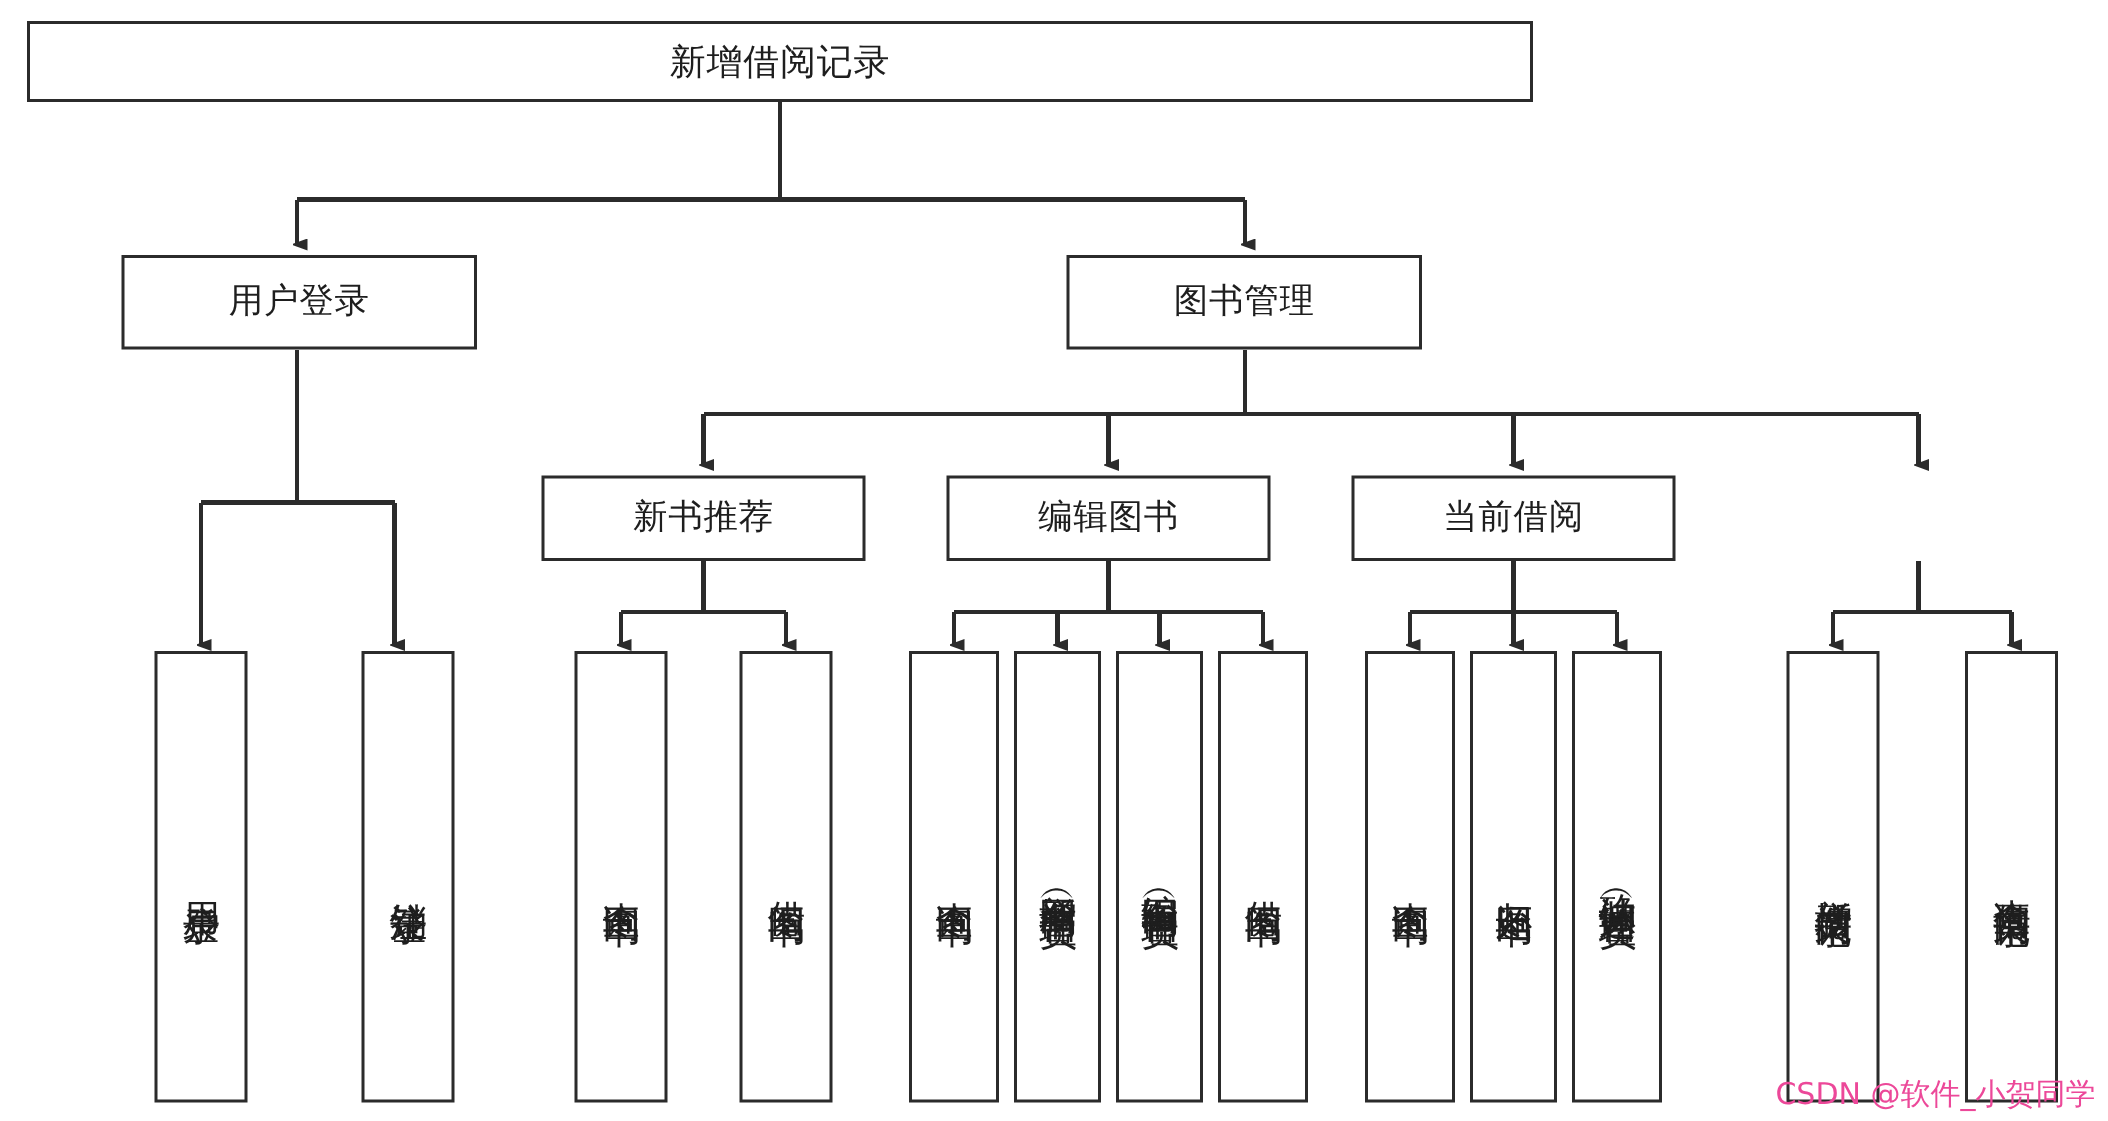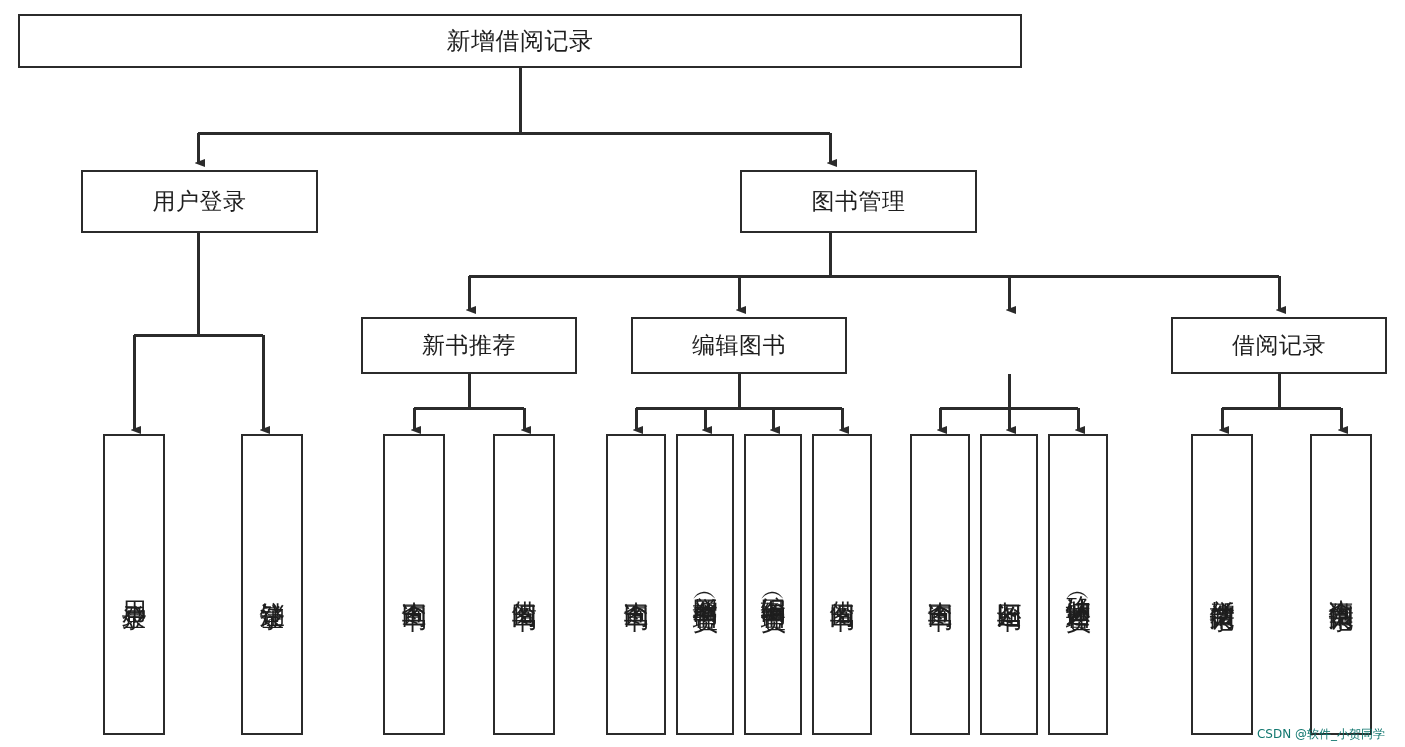--- a/index.html
+++ b/index.html
@@ -54,24 +54,24 @@
   .node.leaf .label{
     writing-mode:vertical-rl;
     text-orientation:upright;
     font-size:25px;
     line-height:1.18;
     letter-spacing:2px;
     max-height:270px;
   }
   #watermark{
     position:absolute;
-    right:20px;
+    right:8px;
     bottom:4px;
-    font-size:12px;
-    color:#0f766e;
+    font-size:20px;
+    color:#ec4899;
     z-index:3;
     white-space:nowrap;
     font-family:"DejaVu Sans","Liberation Sans",sans-serif;
   }
 </style>
 </head>
 <body>
 
 <div id="stage">
 
@@ -131,36 +131,36 @@
   </svg>
 
   <div class="node root horiz" style="left:18px;top:14px;width:1004px;height:54px;">
     <span class="label">新增借阅记录</span>
   </div>
 
   <div class="node horiz" style="left:81px;top:170px;width:237px;height:63px;">
     <span class="label">用户登录</span>
   </div>
 
-  <div class="node horiz" style="left:740px;top:170px;width:237px;height:63px;">
+  <div class="node horiz" style="left:711px;top:170px;width:237px;height:63px;">
     <span class="label">图书管理</span>
   </div>
 
   <div class="node horiz" style="left:361px;top:317px;width:216px;height:57px;">
     <span class="label">新书推荐</span>
   </div>
 
   <div class="node horiz" style="left:631px;top:317px;width:216px;height:57px;">
     <span class="label">编辑图书</span>
   </div>
 
-
-  <div class="node horiz" style="left:1171px;top:317px;width:216px;height:57px;">
-    <span class="label">借阅记录</span>
-  </div>
+  <div class="node horiz" style="left:901px;top:317px;width:216px;height:57px;">
+    <span class="label">当前借阅</span>
+  </div>
+
 
   <div class="node leaf" style="left:103px;top:434px;width:62px;height:301px;">
     <span class="label">用户登录</span>
   </div>
 
   <div class="node leaf" style="left:241px;top:434px;width:62px;height:301px;">
     <span class="label">注销登录</span>
   </div>
 
   <div class="node leaf" style="left:383px;top:434px;width:62px;height:301px;">

